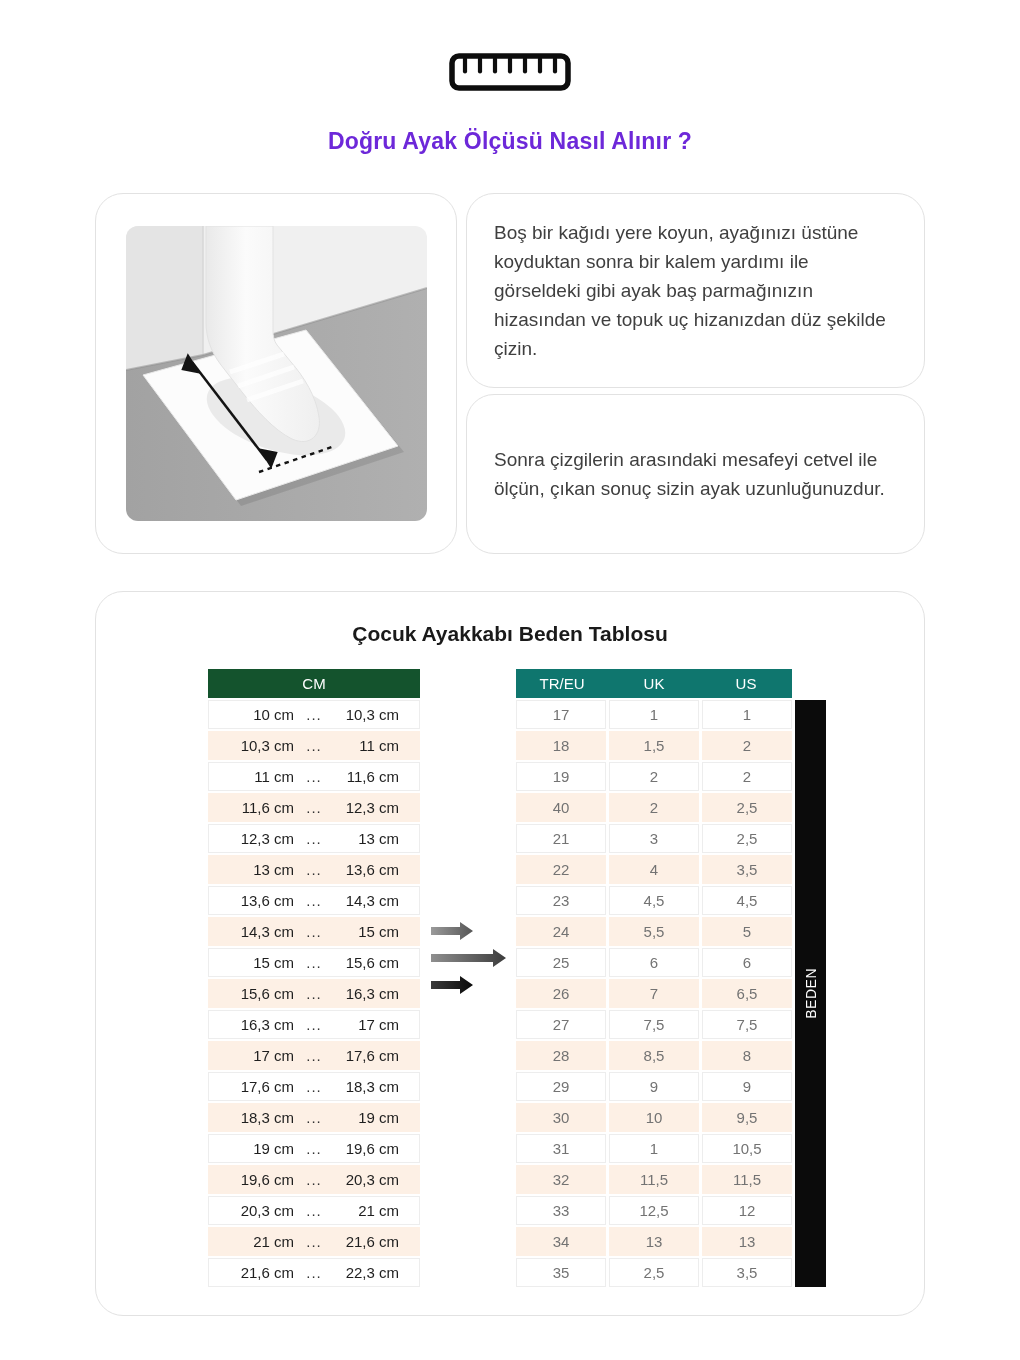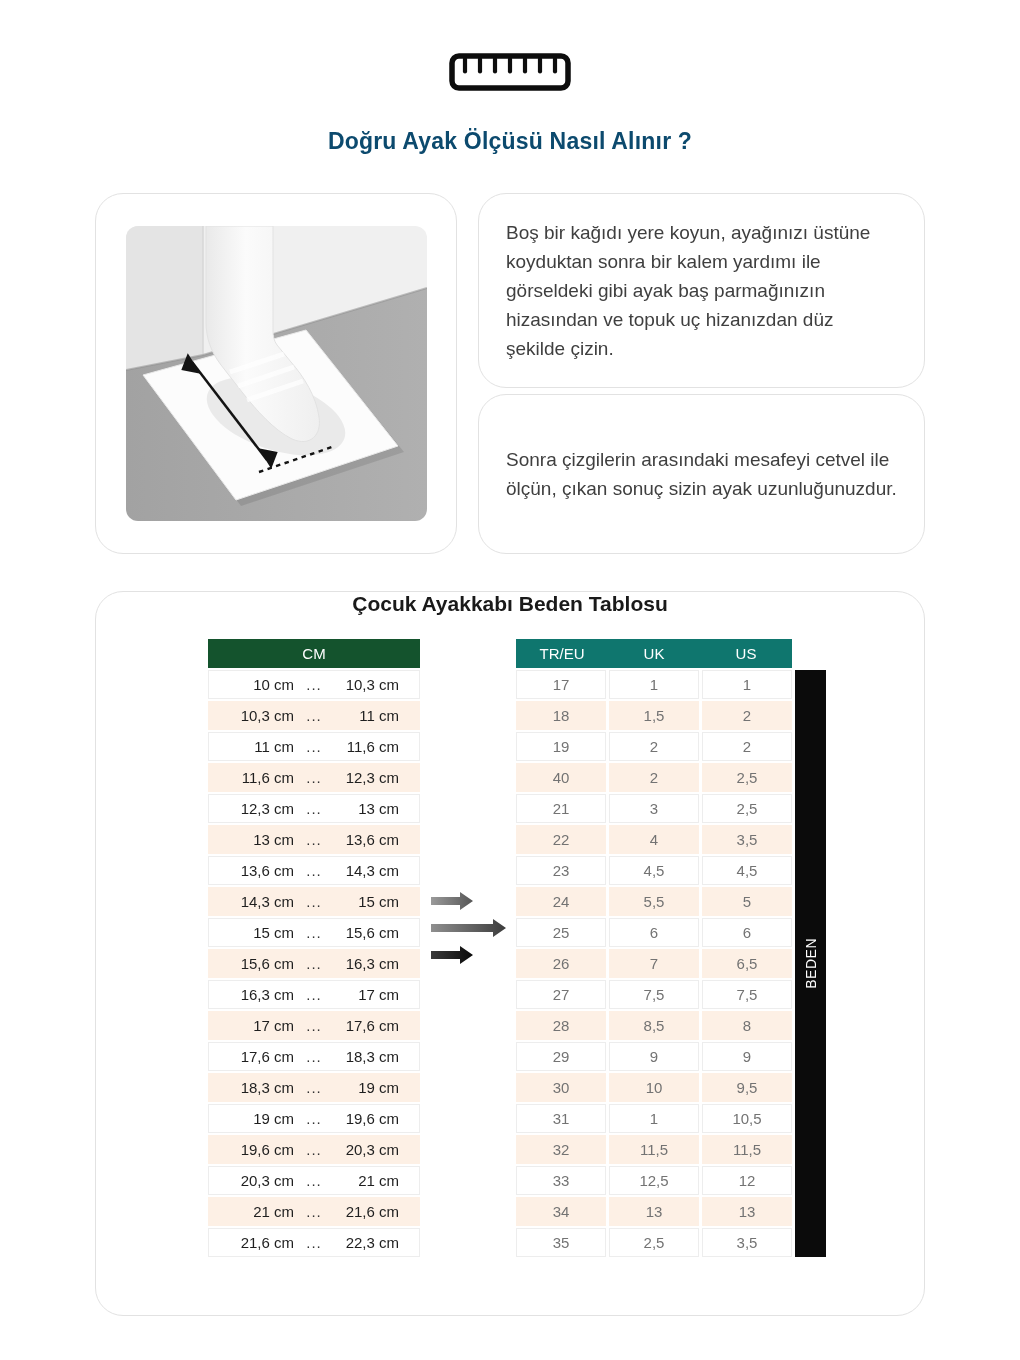--- a/index.html
+++ b/index.html
@@ -10,42 +10,42 @@
     color: #1f1f1f;
     overflow: hidden;
   }
   .page { position: relative; width: 1020px; height: 1360px; }
 
   
   .hero { text-align: center; padding-top: 53px; }
   .ruler-svg { width: 122px; height: 38px; display: inline-block; }
   .page-title {
     margin: 33px 0 0 0;
-    font-size: 23px; font-weight: bold; color: #0c4a6e;
+    font-size: 23px; font-weight: bold; color: #6d28d9;
     letter-spacing: 0.2px;
   }
 
   
-  .top-row { display: flex; gap: 21px; width: 830px; margin: 38px auto 0 auto; }
+  .top-row { display: flex; gap: 9px; width: 830px; margin: 38px auto 0 auto; }
   .card {
     background: #fff;
     border: 1px solid #e2e2e2;
     border-radius: 28px;
   }
   .photo-card {
     width: 362px; height: 361px; flex: none;
     display: flex; align-items: center; justify-content: center;
   }
   .photo-svg { width: 301px; height: 295px; border-radius: 12px; display: block; }
   .text-col { flex: 1; display: flex; flex-direction: column; gap: 6px; height: 361px; }
   .text-card { flex: 1; display: flex; align-items: center; padding: 24px 27px; }
   .instruction { margin: 0; font-size: 19px; line-height: 29px; color: #3f3f3f; }
 
   
-  .table-card { width: 830px; height: 725px; margin: 37px auto 12px auto; }
+  .table-card { width: 830px; height: 725px; margin: 37px auto 12px auto; padding-top: 30px; }
   .section-title { margin: 0; text-align: center; font-size: 21px; font-weight: bold; color: #1a1a1a; }
   .tables { display: flex; align-items: flex-start; margin-top: 23px; padding-left: 112px; }
 
   .th-bar {
     height: 29px; background: #14532d; color: #ffffff;
     font-size: 15px; display: flex; align-items: center; justify-content: center;
   }
   
   .cm-table { width: 212px; flex: none; }
   .cm-row {

